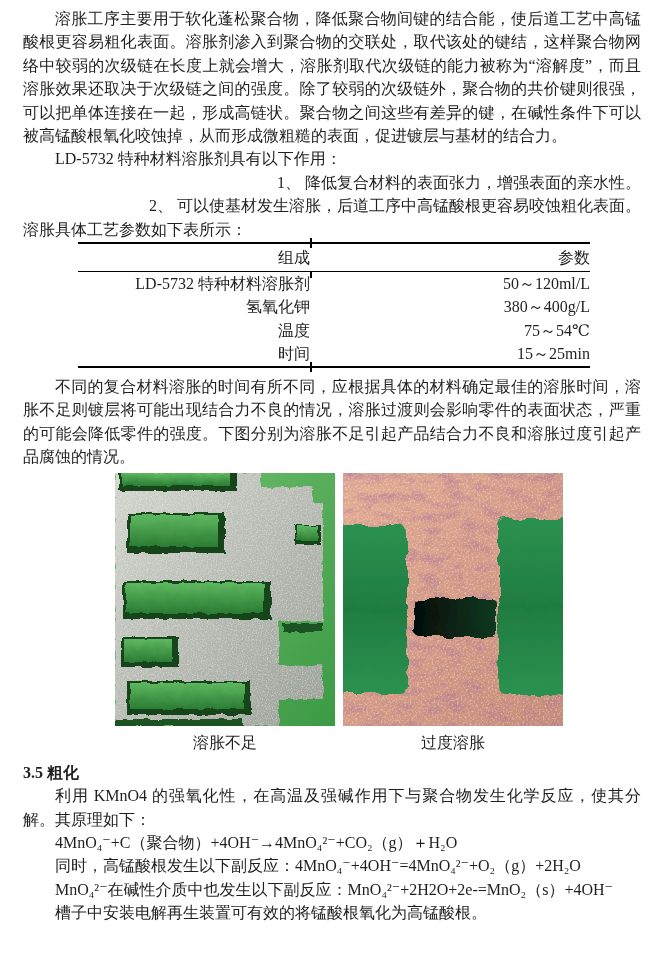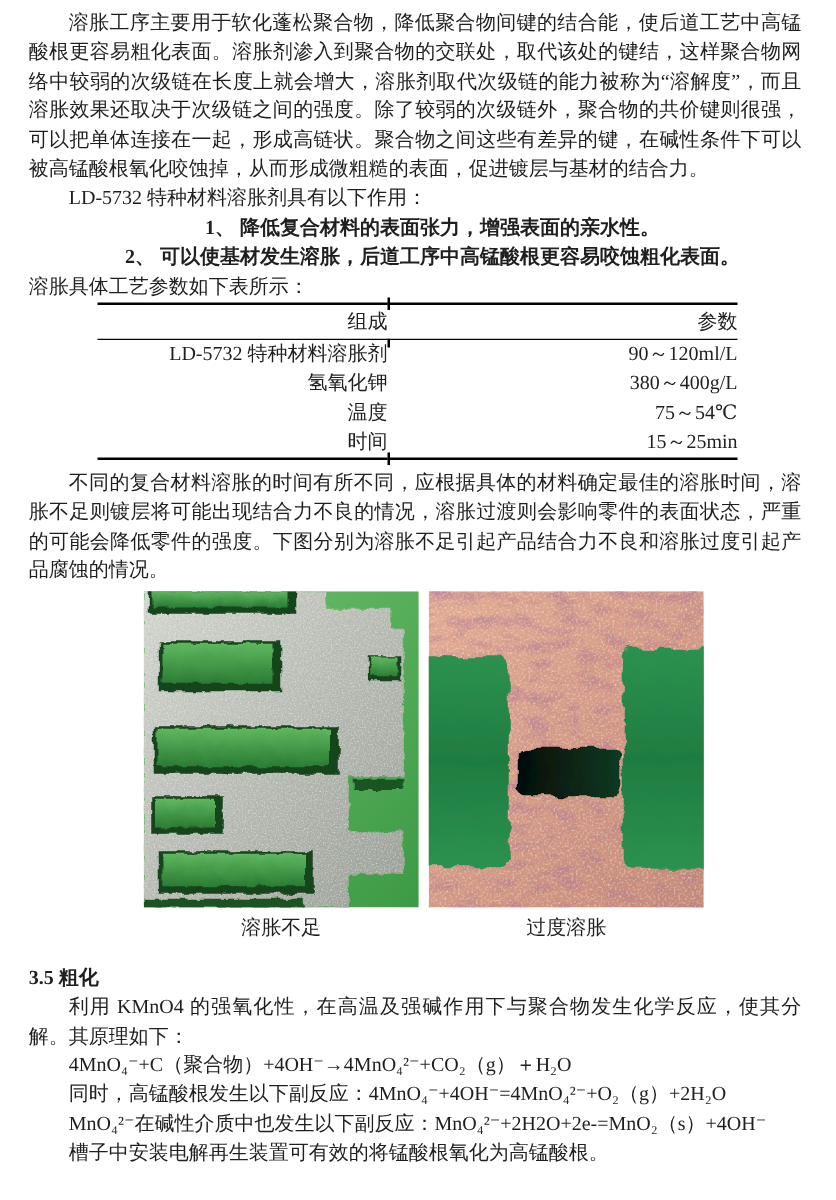--- a/index.html
+++ b/index.html
@@ -6,36 +6,36 @@
   body{
     width:669px;height:960px;background:#ffffff;
     font-family:"Liberation Serif","DejaVu Serif",serif;
     color:var(--c-text,#1f1f1f);
     font-size:16px;line-height:23.4px;
     overflow:hidden;
   }
   .doc{padding:7px 28px 0 23px;}
   .para{margin:0;text-align:justify;}
   .indent{text-indent:2em;}
-  .list-item{padding-left:28px;text-align:center;font-weight:bold;}
+  .list-item{padding-left:28px;text-align:right;}
   .lead{text-align:left;}
   .table-wrap{position:relative;width:512px;margin:1px 0 0 55px;}
   table{border-collapse:collapse;width:512px;
         border-top:2px solid var(--c-rule,#000);
         border-bottom:2px solid var(--c-rule,#000);}
   thead th{font-weight:normal;height:27px;border-bottom:1.5px solid var(--c-rule,#000);}
   th,td{text-align:right;vertical-align:middle;padding:0;}
   tbody td{height:23px;}
   col.c1{width:232px;}  col.c2{width:280px;}
   .tick{position:absolute;left:232px;width:1.5px;background:var(--c-rule,#000);}
   .tick-top{top:-4px;height:10px;}
   .tick-mid{top:29px;height:7px;}
   .tick-bot{bottom:-4px;height:10px;}
   .p4{margin-top:7px;}
-  .figures{display:flex;gap:8px;margin:5px 0 16px 92px;}
+  .figures{display:flex;gap:8px;margin:5px 0 6px 92px;}
   figure{margin:0;width:220px;}
   .photo{display:block;width:220px;height:253px;}
   figcaption{text-align:center;margin-top:5px;}
   .heading{margin:4px 0 0 0;font-weight:bold;font-size:16px;line-height:23.4px;}
   .formula{text-indent:2em;text-align:left;white-space:nowrap;}
 </style>
 </head>
 <body>
 
 <div class="doc">
@@ -57,21 +57,21 @@
         </colgroup>
       <thead>
         <tr>
           <th>组成</th>
           <th>参数</th>
         </tr>
       </thead>
       <tbody>
         <tr>
           <td>LD-5732 特种材料溶胀剂</td>
-          <td>90～120ml/L</td>
+          <td>50～120ml/L</td>
         </tr>
         <tr>
           <td>氢氧化钾</td>
           <td>380～400g/L</td>
         </tr>
         <tr>
           <td>温度</td>
           <td>75～54℃</td>
         </tr>
         <tr>

